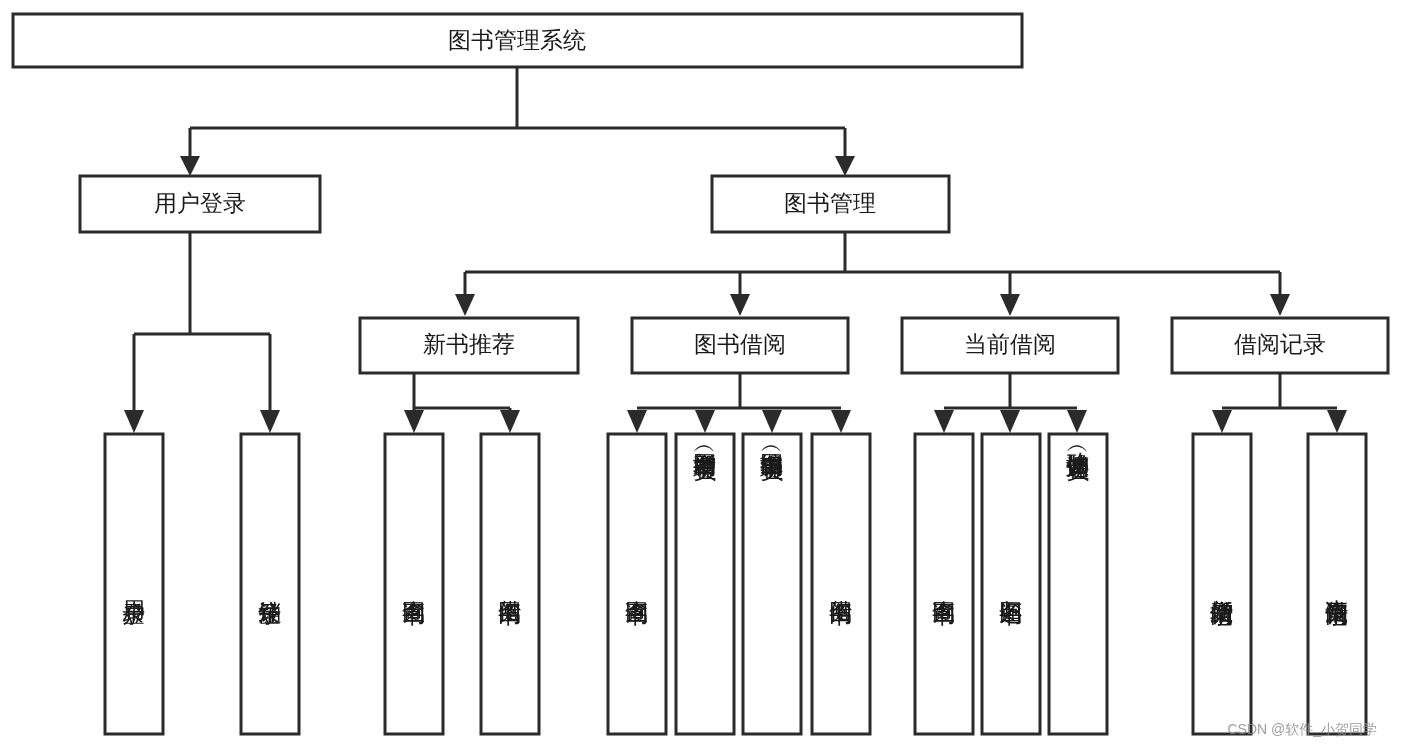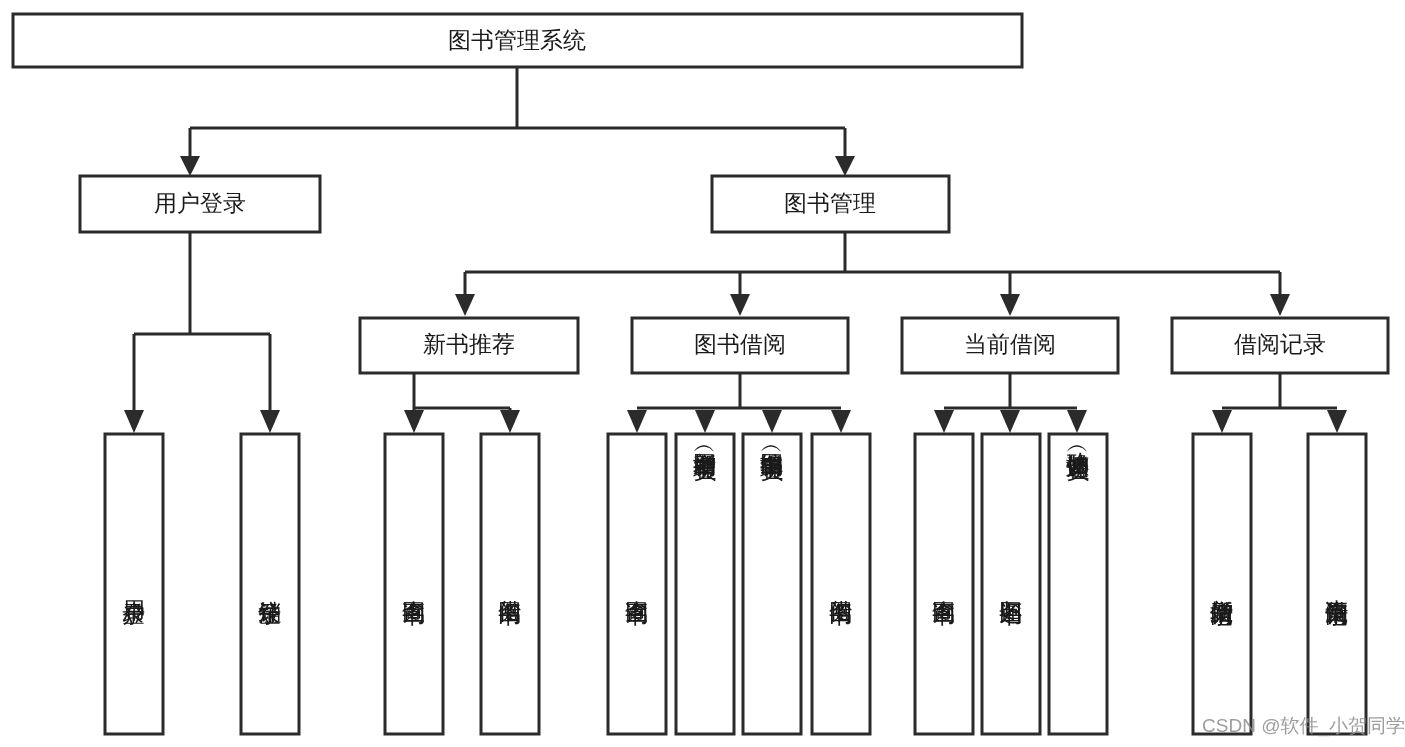--- a/index.html
+++ b/index.html
@@ -57,24 +57,24 @@
     color: #1a1a1a;
     letter-spacing: 1px;
     display: flex;
     align-items: center;
     justify-content: center;
     white-space: nowrap;
     pointer-events: none;
   }
   .watermark {
     position: absolute;
-    right: 0;
+    right: 28px;
     bottom: 8px;
     font-family: "Liberation Sans", "DejaVu Sans", sans-serif;
-    font-size: 19px;
+    font-size: 14px;
     color: #8c8c8c;
     opacity: 0.85;
     white-space: nowrap;
   }
 </style>
 </head>
 <body>
 
 <div id="diagram-root">
 

